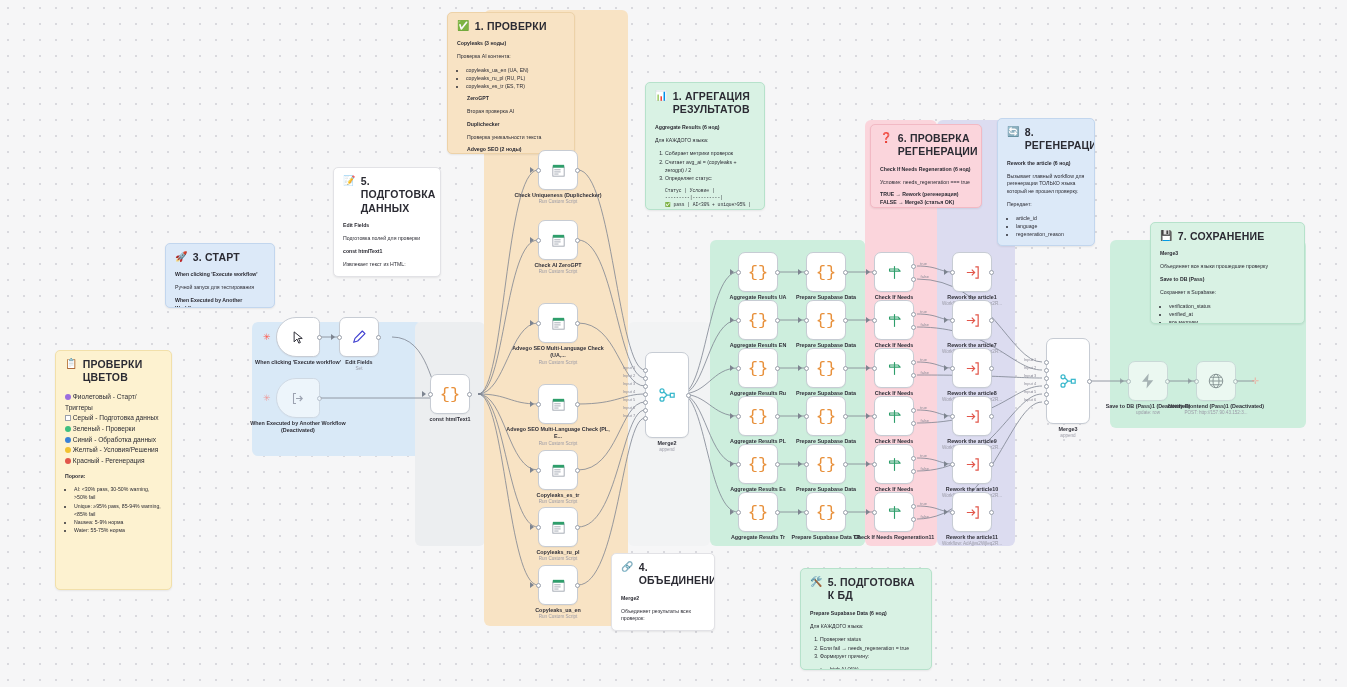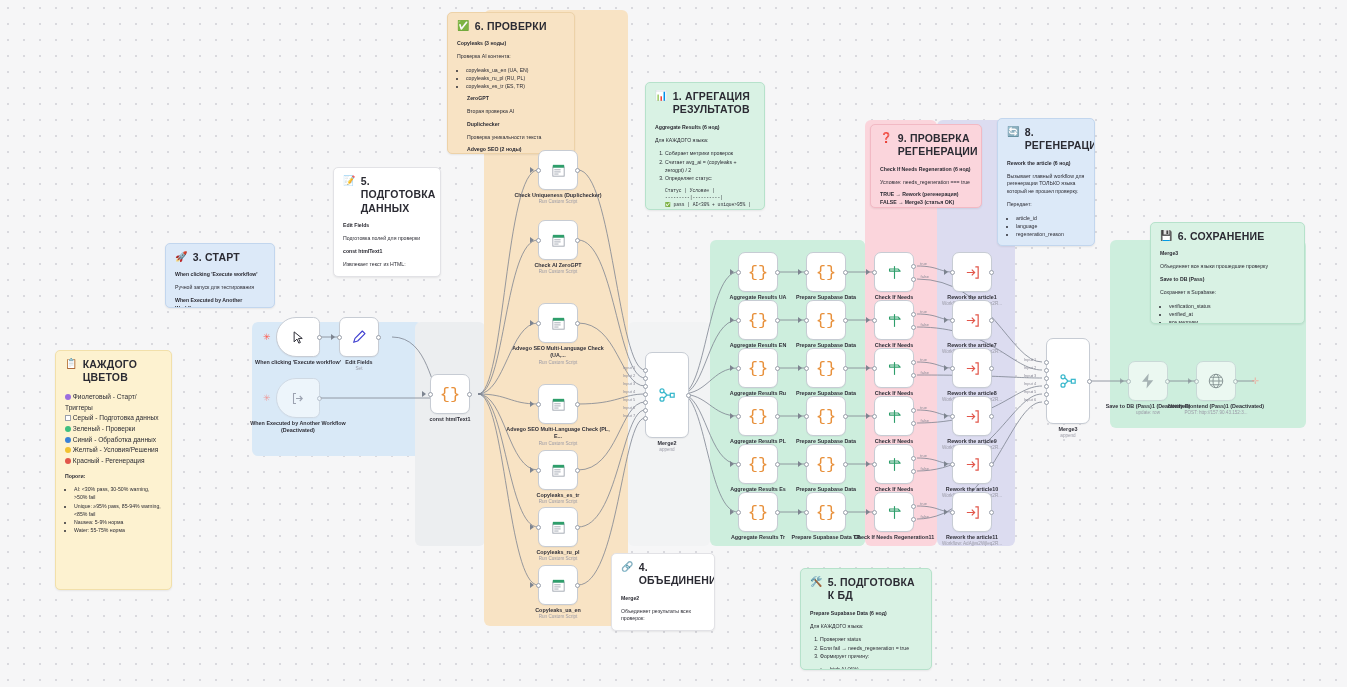--- a/index.html
+++ b/index.html
@@ -132,21 +132,21 @@
 
       <path d="M1090 381 L1128 381"></path>
       <path d="M1168 381 L1196 381"></path>
       <path d="M1236 381 L1254 381"></path>
     </g>
   </svg>
 
   <div class="note" style="left:55px;top:350px;width:117px;height:240px;background:#fdf2d0;border:1px solid #f2e0aa;">
     <h3>
       <span class="emo">📋</span>
-      <span class="legend-title">КАЖДОГО ЦВЕТОВ</span>
+      <span class="legend-title">ПРОВЕРКИ ЦВЕТОВ</span>
     </h3>
     <div style="font-size:6.6px;line-height:1.62;margin-bottom:6px;">
       <div><span style="display:inline-block;width:6px;height:6px;border-radius:50%;background:#9b6ede;vertical-align:-1px;"></span>
         <span>Фиолетовый - Старт/Триггеры</span></div>
       <div><span style="display:inline-block;width:6px;height:6px;background:#fff;border:1px solid #9aa0ab;vertical-align:-1px;"></span>
         <span>Серый - Подготовка данных</span></div>
       <div><span style="display:inline-block;width:6px;height:6px;border-radius:50%;background:#3fbf7f;vertical-align:-1px;"></span>
         <span>Зеленый - Проверки</span></div>
       <div><span style="display:inline-block;width:6px;height:6px;border-radius:50%;background:#3b82d6;vertical-align:-1px;"></span>
         <span>Синий - Обработка данных</span></div>
@@ -187,21 +187,21 @@
     <ul>
       <li>translation_ua → text_ua</li>
 
     </ul>
 
   </div>
 
   <div class="note" style="left:447px;top:12px;width:128px;height:142px;background:#f8e3c4;border:1px solid #edd2a8;">
     <h3>
       <span class="emo">✅</span>
-      <span>6. ПРОВЕРКИ</span>
+      <span>1. ПРОВЕРКИ</span>
     </h3>
     <p class="b">Copyleaks (3 ноды)</p>
     <p>Проверка AI контента:</p>
     <ul>
       <li>copyleaks_ua_en (UA, EN)</li>
       <li>copyleaks_ru_pl (RU, PL)</li>
       <li>copyleaks_es_tr (ES, TR)</li>
     </ul>
     <p class="b ind">ZeroGPT</p>
     <p class="ind">Вторая проверка AI</p>
@@ -264,21 +264,21 @@
     </ol>
     <ul style="padding-left:20px;list-style:circle;">
       <li>high AI (X%)</li>
 
     </ul>
   </div>
 
   <div class="note" style="left:870px;top:124px;width:112px;height:84px;background:#fbd5dc;border:1px solid #f2b9c4;">
     <h3>
       <span class="emo">❓</span>
-      <span>9. ПРОВЕРКА РЕГЕНЕРАЦИИ</span>
+      <span>6. ПРОВЕРКА РЕГЕНЕРАЦИИ</span>
     </h3>
     <p class="b">Check If Needs Regeneration (6 нод)</p>
     <p>Условие: needs_regeneration === true</p>
     <p class="b" style="margin-bottom:0;">TRUE → Rework (регенерация)</p>
     <p class="b">FALSE → Merge3 (статья OK)</p>
   </div>
 
   <div class="note" style="left:997px;top:118px;width:98px;height:128px;background:#dce9f8;border:1px solid #c2d6ee;">
     <h3>
       <span class="emo">🔄</span>
@@ -290,21 +290,21 @@
     <ul>
       <li>article_id</li>
       <li>language</li>
       <li>regeneration_reason</li>
     </ul>
   </div>
 
   <div class="note" style="left:1150px;top:222px;width:155px;height:102px;background:#d9f2e4;border:1px solid #b6e2cb;">
     <h3>
       <span class="emo">💾</span>
-      <span>6. СОХРАНЕНИЕ</span>
+      <span>7. СОХРАНЕНИЕ</span>
     </h3>
     <p class="b">Merge3</p>
     <p>Объединяет все языки прошедшие проверку</p>
     <p class="b">Save to DB (Pass)</p>
     <p>Сохраняет в Supabase:</p>
     <ul>
       <li>verification_status</li>
       <li>verified_at</li>
       <li>все метрики</li>
     </ul>

